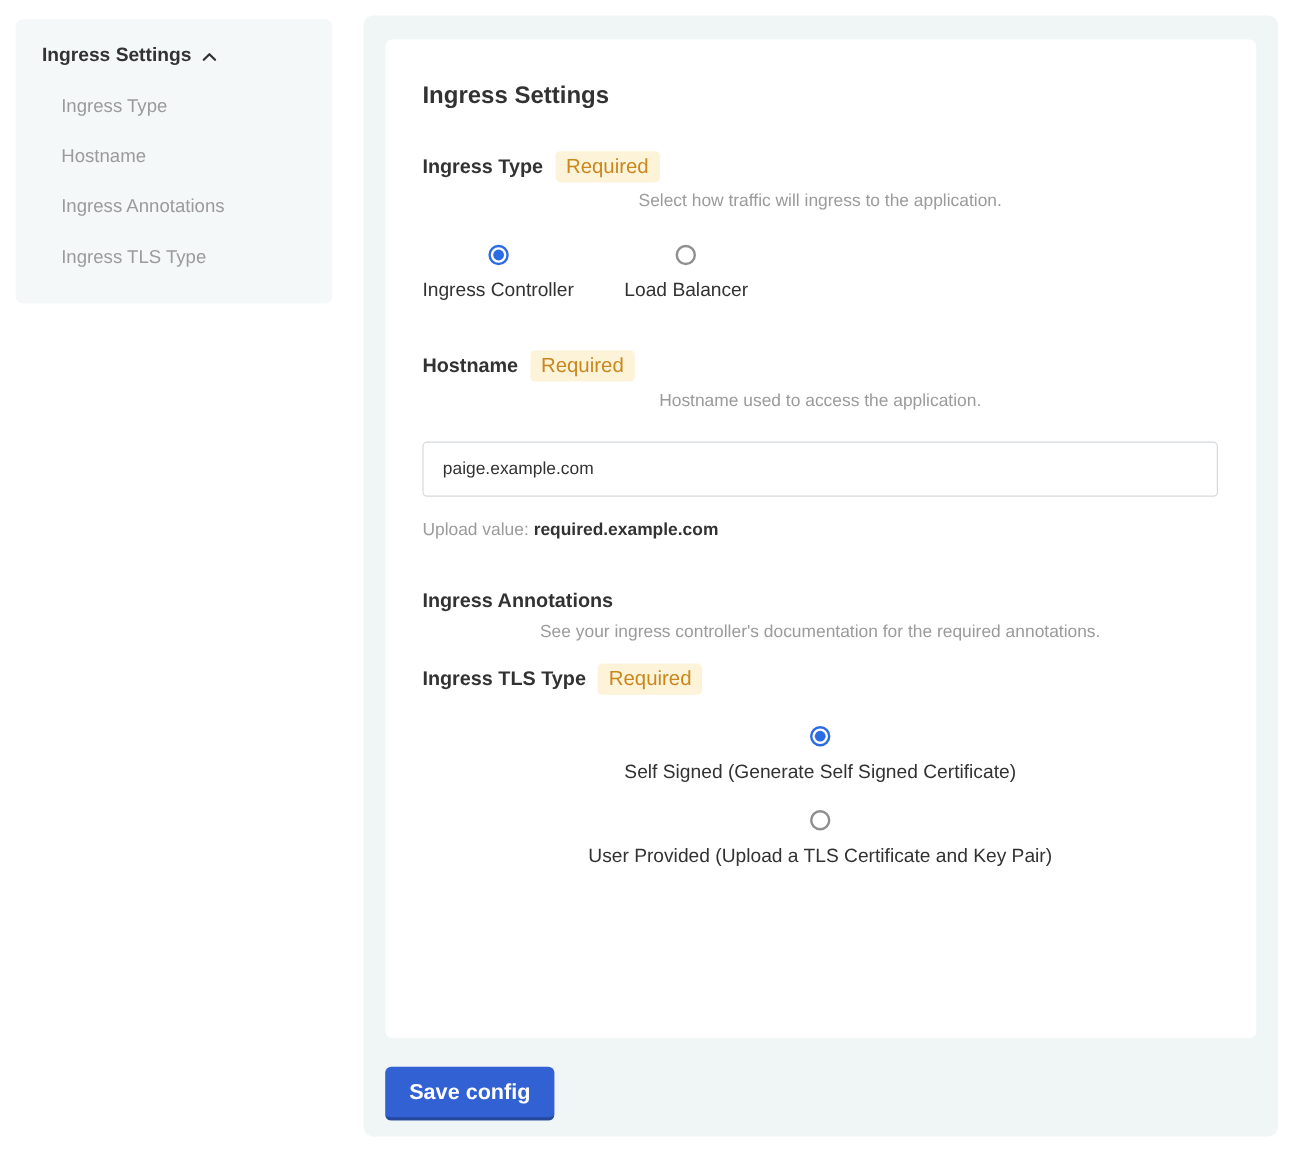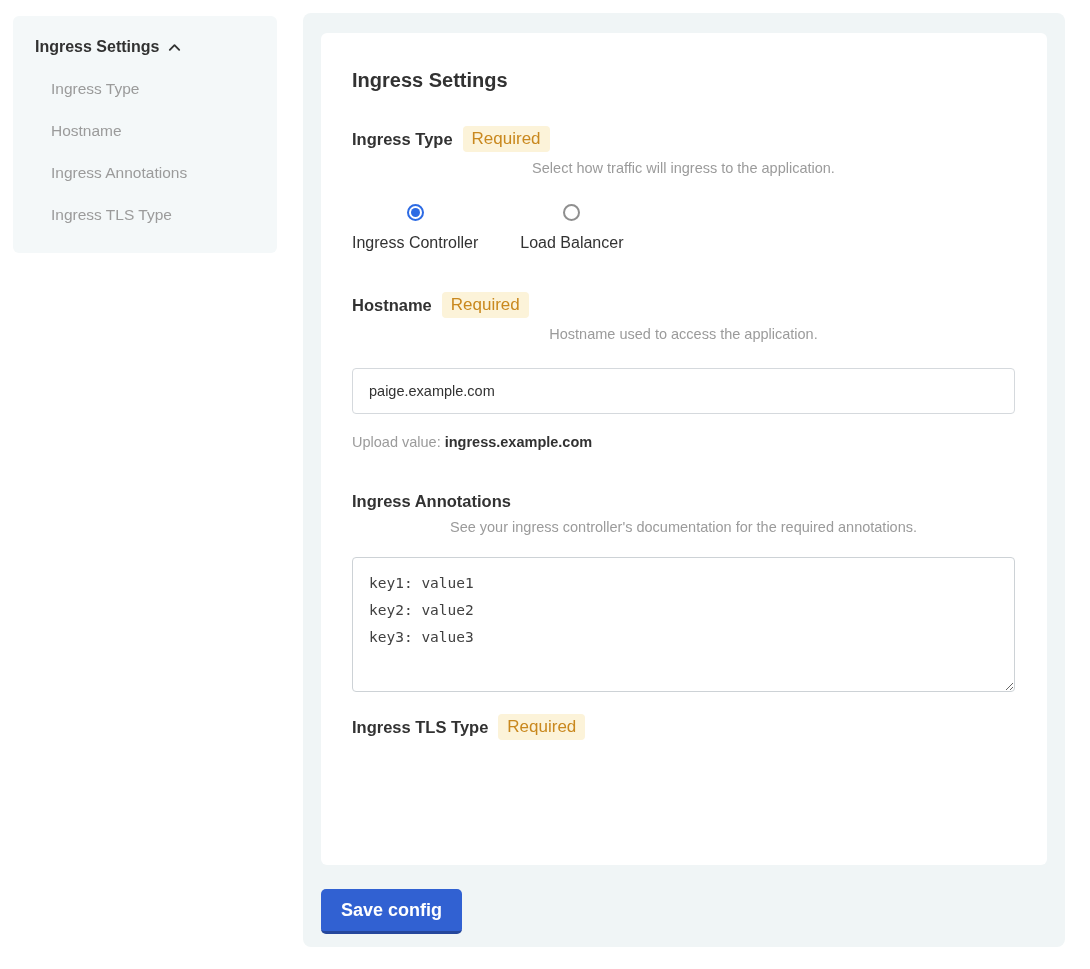--- a/index.html
+++ b/index.html
@@ -213,39 +213,46 @@
 
       <section class="section" style="margin-top:40px;">
         <div class="section-head">
           <span class="section-title">Hostname</span>
           <span class="badge">Required</span>
         </div>
         <div class="desc">Hostname used to access the application.</div>
         <input class="text-input" type="text" value="paige.example.com" style="">
         <div class="default-line">
           <span>Upload value:</span>
-          <span class="default-val">ingress.example.com</span>
+          <span class="default-val">required.example.com</span>
         </div>
       </section>
 
       <section class="section" style="margin-top:42px;">
         <div class="section-head">
           <span class="section-title">Ingress Annotations</span>
         </div>
         <div class="desc">See your ingress controller's documentation for the required annotations.</div>
-        <textarea class="annotations-textarea" spellcheck="false" style="">key1: value1
-key2: value2
-key3: value3</textarea>
       </section>
 
       <section class="section" style="margin-top:18px;">
         <div class="section-head">
           <span class="section-title">Ingress TLS Type</span>
           <span class="badge">Required</span>
         </div>
+        <div class="radio-stack">
+          <label class="radio-row">
+            <span class="radio checked"></span>
+            <span>Self Signed (Generate Self Signed Certificate)</span>
+          </label>
+          <label class="radio-row">
+            <span class="radio"></span>
+            <span>User Provided (Upload a TLS Certificate and Key Pair)</span>
+          </label>
+        </div>
       </section>
 
     </div>
 
     <button class="save-btn">Save config</button>
   </main>
 
 </div>
 
 </body></html>

